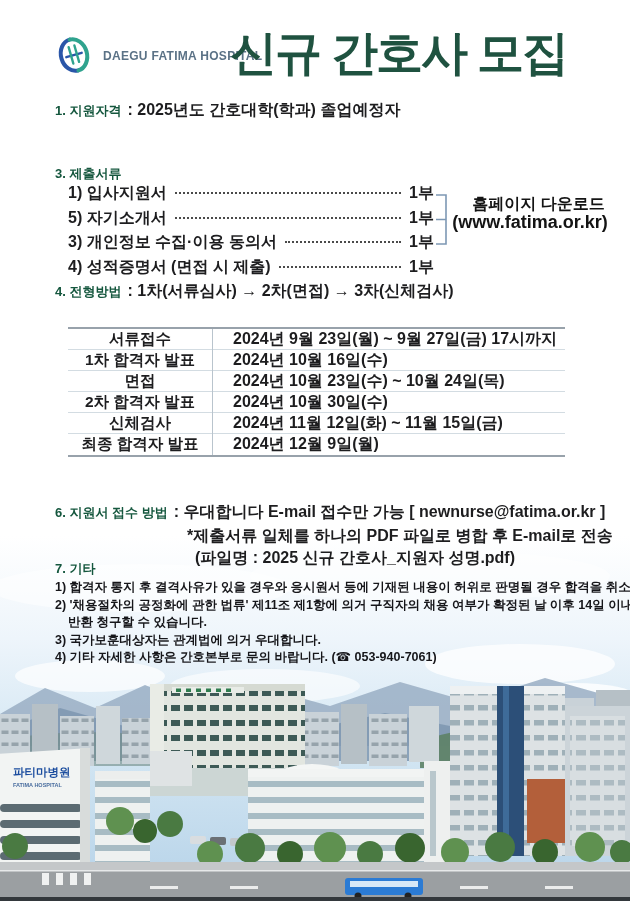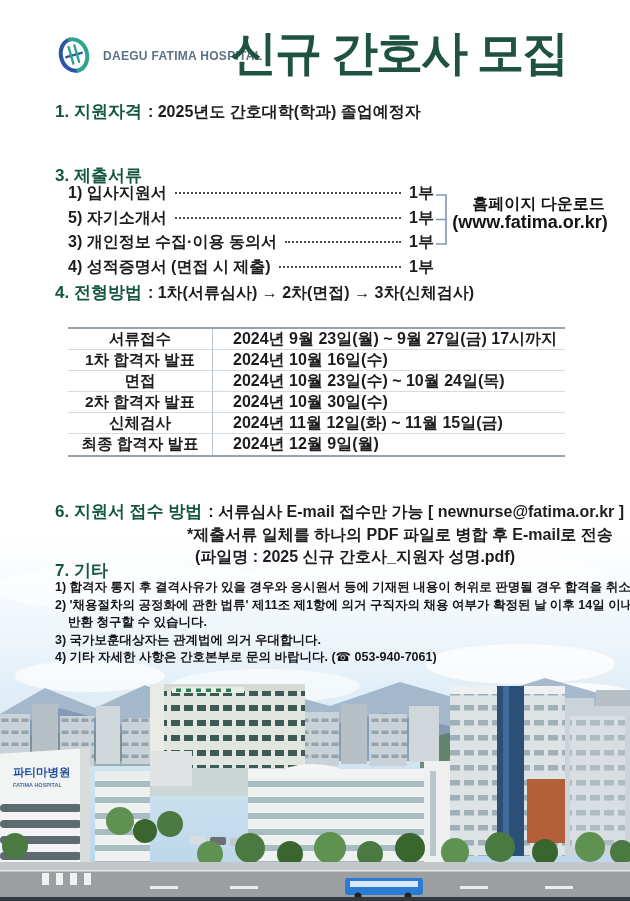--- a/index.html
+++ b/index.html
@@ -15,21 +15,21 @@
   .logo-row { position:absolute; left:53px; top:33px; display:flex; align-items:center; }
   .logo-mark { width:42px; height:44px; }
   .logo-text { margin-left:8px; }
   .logo-ko { font-size:20px; font-weight:800; color:#1c3f92; letter-spacing:0.5px; }
   .logo-en { font-size:12px; font-weight:700; color:#5b7286; letter-spacing:0.3px; margin-top:2px; }
 
   .main-title { position:absolute; left:230px; top:22px; font-size:47px; font-weight:900;
                 color:#1f5240; letter-spacing:-2px; white-space:nowrap; }
 
   .sec-line { position:absolute; left:55px; white-space:nowrap; font-size:16px; font-weight:700; }
-  .sec-label { color:#15573e; font-weight:800; font-size:17px; }
+  .sec-label { color:#15573e; font-weight:800; font-size:13px; }
   .sec-value { color:#1d1d1f; margin-left:6px; }
 
   .doc-list { position:absolute; left:68px; top:183px; width:366px; }
   .doc-item { display:flex; align-items:flex-start; height:24.5px; font-size:16px; font-weight:700; }
   .doc-name { white-space:nowrap; }
   .doc-dots { flex:1; border-bottom:2px dotted #4a4a4a; margin:0 8px; height:11px; }
   .doc-qty { white-space:nowrap; }
 
   .bracket { position:absolute; left:436px; top:186px; }
   .dl-note { position:absolute; left:446px; top:194px; width:168px; text-align:center;
@@ -295,21 +295,21 @@
         <div class="scell-date">2024년 11월 12일(화) ~ 11월 15일(금)</div>
       </div>
       <div class="srow">
         <div class="scell-stage">최종 합격자 발표</div>
         <div class="scell-date">2024년 12월 9일(월)</div>
       </div>
     </div>
 
     <div class="sec6">
       <div>
-        <span class="sec-label">6. 지원서 접수 방법</span><span class="sec-value">: 서류심사 E-mail 접수만 가능 [ newnurse@fatima.or.kr ]</span>
+        <span class="sec-label">6. 지원서 접수 방법</span><span class="sec-value">: 우대합니다 E-mail 접수만 가능 [ newnurse@fatima.or.kr ]</span>
       </div>
       <div class="ind1">*제출서류 일체를 하나의 PDF 파일로 병합 후 E-mail로 전송</div>
       <div class="ind2">(파일명 : 2025 신규 간호사_지원자 성명.pdf)</div>
     </div>
 
     <div class="sec-line" style="top:559px;">
       <span class="sec-label">7. 기타</span>
     </div>
     <div class="notes">
       <div>1) 합격자 통지 후 결격사유가 있을 경우와 응시원서 등에 기재된 내용이 허위로 판명될 경우 합격을 취소합니다.</div>

